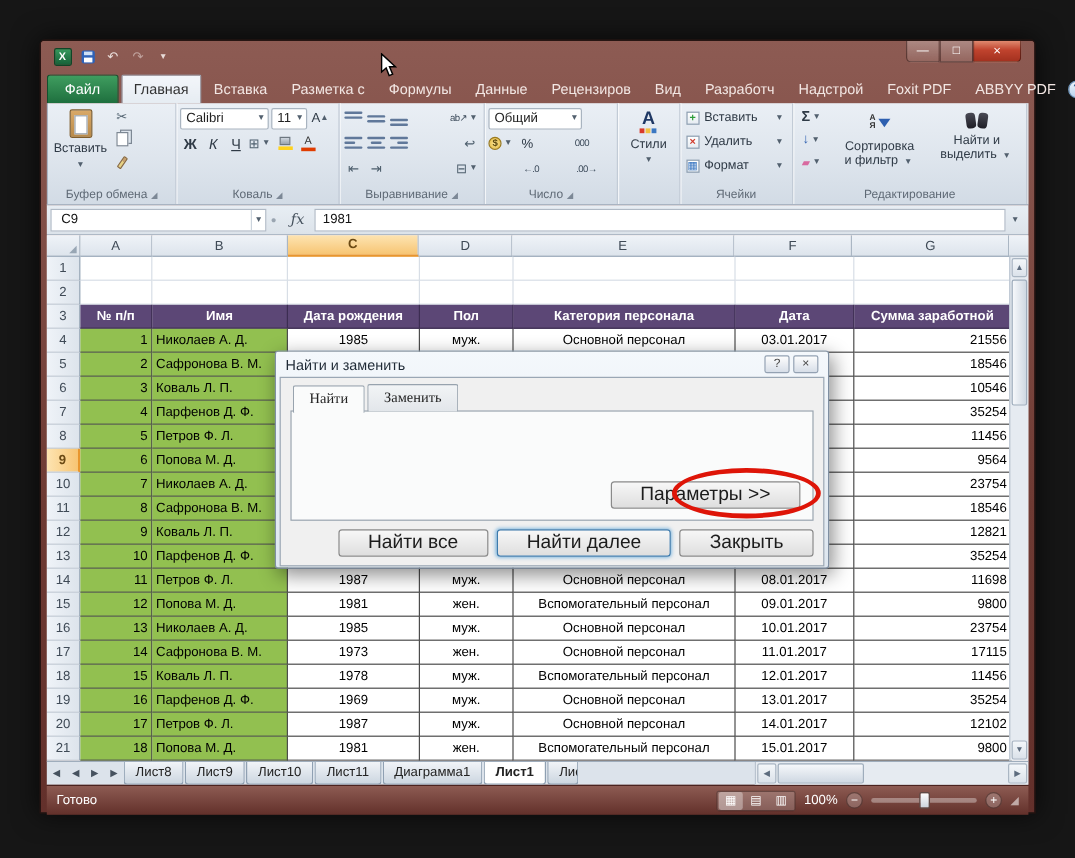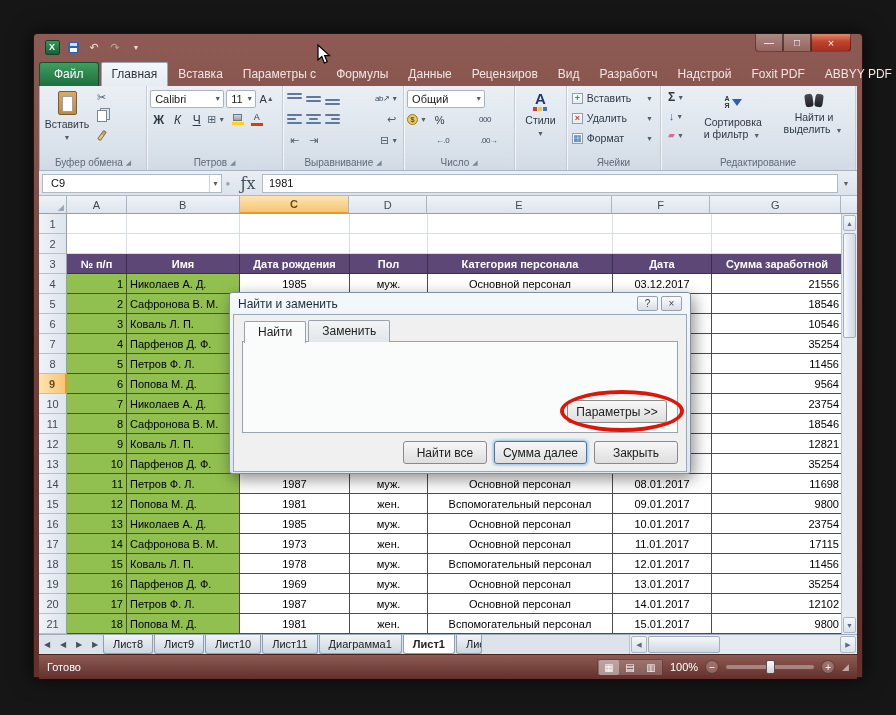--- a/index.html
+++ b/index.html
@@ -101,21 +101,21 @@
   .rib-filler { flex:1; }
 
   
   .formulabar { height:25px; background:linear-gradient(#e8eef4,#dce3ea); border-bottom:1px solid #aeb9c6;
     display:flex; align-items:center; padding:2px 3px; gap:0; }
   .namebox { width:180px; height:19px; background:#fff; border:1px solid #b0bac6; font-size:11px; color:#111;
     display:flex; align-items:center; padding-left:8px; }
   .namebox .car { margin-left:auto; border-left:1px solid #ccd4dd; height:100%; display:flex; align-items:center; }
   .fb-sep { width:12px; height:19px; display:flex; align-items:center; justify-content:center; color:#9aa5b1; font-size:8px; }
   .fxbtn { width:28px; height:19px; display:flex; align-items:center; justify-content:center;
-    font-family:"DejaVu Serif",serif; font-size:16px; color:#44505c; }
+    font-family:"DejaVu Serif",serif; font-style:italic; font-size:12px; color:#44505c; }
   .fb-input { flex:1; height:19px; background:#fff; border:1px solid #b0bac6; font-size:11px; color:#111;
     display:flex; align-items:center; padding-left:6px; }
   .fb-exp { width:16px; height:19px; display:flex; align-items:center; justify-content:center; font-size:7px; color:#52606e; }
 
   
   .sheet { position:relative; height:438px; background:#fff; overflow:hidden; }
   #colheads { display:flex; height:18px; }
   .ch { background:linear-gradient(#eff3f8,#dde4ec); border-right:1px solid #aab6c3; border-bottom:1px solid #8fa0b2;
     font-size:11px; color:#3f4a56; display:flex; align-items:center; justify-content:center; }
   .ch.corner { width:28px; position:relative; }
@@ -174,33 +174,33 @@
 
   
   .dialog { position:absolute; left:195px; top:258px; width:462px; height:182px; z-index:50;
     background:linear-gradient(#f4f8fc,#dde6ef); border:1px solid #7f8fa2; border-radius:3px;
     box-shadow:3px 5px 16px rgba(0,0,0,.45); padding:0 3px 3px; }
   .dtitle { height:21px; display:flex; align-items:center; padding:0 5px; font-size:12px; color:#1f2a36; }
   .dctrls { margin-left:auto; display:flex; gap:3px; }
   .dbtn { width:21px; height:15px; background:linear-gradient(#fdfdfd,#d7dee8); border:1px solid #93a1b2;
     border-radius:2px; font-size:10px; color:#444; display:flex; align-items:center; justify-content:center; }
   .dbody { background:#f0f0f0; border:1px solid #9aa7b5; height:158px; position:relative; padding:5px 8px; }
-  .dtabs { display:flex; position:relative; z-index:2; padding-left:2px; }
+  .dtabs { display:flex; position:relative; z-index:2; padding-left:2px;font-family:Liberation Serif, serif; }
   .dtab { padding:3px 13px; font-size:12px; color:#222; border:1px solid #98a3ae; border-bottom:none;
     border-radius:2px 2px 0 0; background:linear-gradient(#f2f4f6,#e2e6ea); margin-right:2px; }
   .dtab.active { background:#fafbfb; position:relative; top:1px; padding-bottom:4px; }
   .dpage { position:relative; border:1px solid #98a3ae; background:#fafbfb; height:92px; margin-top:-1px; }
   .findrow { display:flex; align-items:center; margin:16px 12px 0; }
   .findrow label { width:72px; font-size:12px; color:#1c1c1c; }
   .dcombo { flex:1; height:22px; background:#fff; border:1px solid #8295aa; display:flex; align-items:center; }
   .dcombo .val { flex:1; font-size:12px; padding-left:4px; color:#111; }
   .dcombo .cbtn { width:18px; height:100%; background:linear-gradient(#f4f7fa,#d9e2ec); border-left:1px solid #9fb0c2;
     display:flex; align-items:center; justify-content:center; font-size:8px; color:#39434e; }
   .btn { min-width:84px; height:23px; background:linear-gradient(#f7f7f7,#dedede); border:1px solid #8a8a8a;
-    border-radius:3px; font-size:12px; color:#1c1c1c; display:flex; align-items:center; justify-content:center; padding:0 8px; }
+    border-radius:3px; font-size:16px; color:#1c1c1c; display:flex; align-items:center; justify-content:center; padding:0 24px; }
   .params-btn { position:absolute; right:10px; bottom:9px; min-width:100px; }
   .dfoot { position:absolute; right:8px; bottom:7px; display:flex; gap:7px; }
   .btn.default { border-color:#3d7bad; box-shadow:0 0 3px 1px rgba(98,168,220,.7); }
 
   .red-ellipse { position:absolute; left:526px; top:356px; width:124px; height:42px; border:4px solid #de1508;
     border-radius:50%; z-index:60; pointer-events:none; }
   .cursor { position:absolute; left:283px; top:10px; z-index:70; pointer-events:none; }
 </style>
 </head>
 <body>
@@ -224,21 +224,21 @@
       <span class="wbtn">□</span>
       <span class="wbtn close">×</span>
     </div>
   </div>
 
   <div class="tabstrip">
     <div id="ribbon-tabs">
         <div class="rtab file">Файл</div>
         <div class="rtab active">Главная</div>
         <div class="rtab">Вставка</div>
-        <div class="rtab">Параметры с</div>
+        <div class="rtab">Разметка с</div>
         <div class="rtab">Формулы</div>
         <div class="rtab">Данные</div>
         <div class="rtab">Рецензиров</div>
         <div class="rtab">Вид</div>
         <div class="rtab">Разработч</div>
         <div class="rtab">Надстрой</div>
         <div class="rtab">Foxit PDF</div>
         <div class="rtab">ABBYY PDF</div>
       </div>
     <div class="tab-right">
@@ -305,21 +305,21 @@
               <span class="cb-fill"></span>
               <span class="cb-bar" style="background:#ffd21e"></span>
             </span>
           <span class="colorbtn">
               <span class="cb-top">А</span>
               <span class="cb-bar" style="background:#e03c00"></span>
             </span>
         </div>
       </div>
       <div class="rg-label">
-          <span>Петров</span>
+          <span>Коваль</span>
           <span class="launcher">◢</span>
         </div>
     </div>
 
     <div class="rgroup" style="width:122px">
       <div class="rg-body">
         <div class="rrow">
           <span class="mbtn">
               <span class="bars v-top">
                 <i></i>
@@ -562,21 +562,21 @@
           <div class="cell hdr" style="width: 99px;">Дата</div>
           <div class="cell hdr" style="width: 131px;">Сумма заработной</div>
         </div>
         <div class="grow">
           <div class="rh">4</div>
           <div class="cell tb green num" style="width: 60px;">1</div>
           <div class="cell tb green" style="width: 113px;">Николаев А. Д.</div>
           <div class="cell tb ctr" style="width: 110px;">1985</div>
           <div class="cell tb ctr" style="width: 78px;">муж.</div>
           <div class="cell tb ctr" style="width: 185px;">Основной персонал</div>
-          <div class="cell tb ctr" style="width: 99px;">03.12.2017</div>
+          <div class="cell tb ctr" style="width: 99px;">03.01.2017</div>
           <div class="cell tb rt" style="width: 131px;">21556</div>
         </div>
         <div class="grow">
           <div class="rh">5</div>
           <div class="cell tb green num" style="width: 60px;">2</div>
           <div class="cell tb green" style="width: 113px;">Сафронова В. М.</div>
           <div class="cell tb ctr" style="width: 110px;"></div>
           <div class="cell tb ctr" style="width: 78px;"></div>
           <div class="cell tb ctr" style="width: 185px;"></div>
           <div class="cell tb ctr" style="width: 99px;"></div>
@@ -801,21 +801,21 @@
     <div class="dbody">
       <div class="dtabs">
         <span class="dtab active">Найти</span>
         <span class="dtab">Заменить</span>
       </div>
       <div class="dpage">
         <span class="btn params-btn">Параметры &gt;&gt;</span>
       </div>
       <div class="dfoot">
         <span class="btn">Найти все</span>
-        <span class="btn default">Сумма далее</span>
+        <span class="btn default">Найти далее</span>
         <span class="btn">Закрыть</span>
       </div>
     </div>
   </div>
 
   <div class="red-ellipse"></div>
 
   <svg class="cursor" width="14" height="21" viewBox="0 0 14 21">
     <path d="M1 1 L1 16 L4.8 12.6 L7.3 19 L10.2 17.8 L7.6 11.6 L12.5 11.6 Z" fill="#ffffff" stroke="#000000" stroke-width="1.2"></path>
   </svg>

